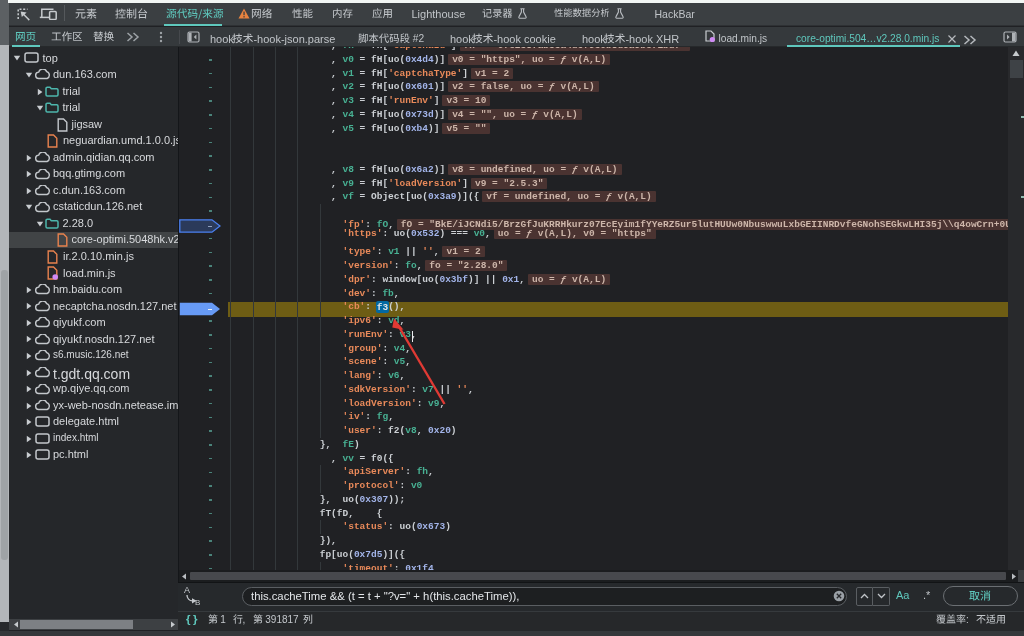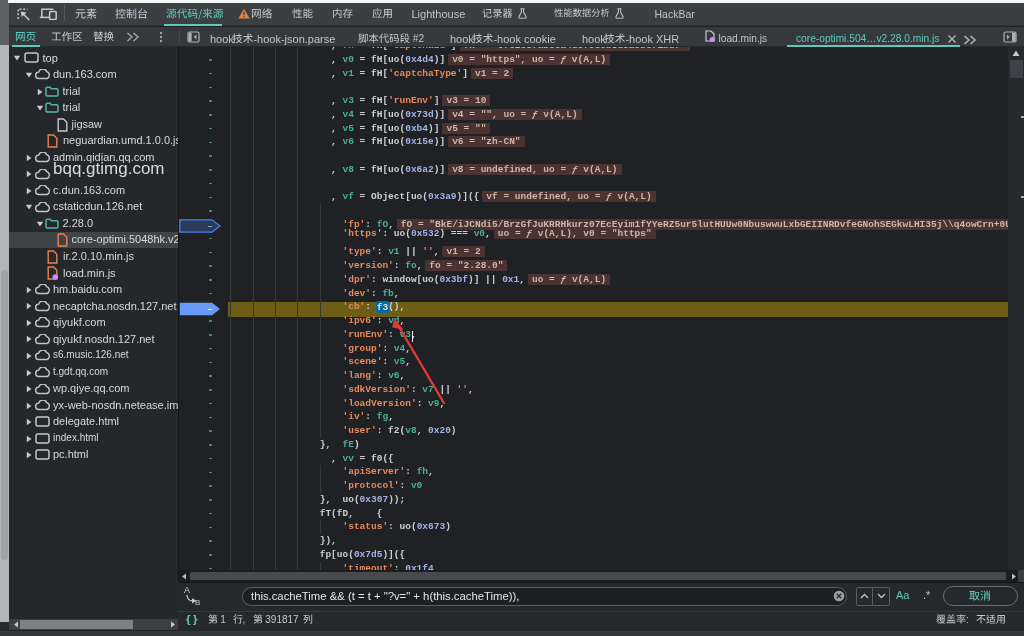--- a/index.html
+++ b/index.html
@@ -289,21 +289,21 @@
     <svg class="abs" style="left:25.5px;top:105.1px" width="16" height="11" viewBox="0 0 16 11">
       <path d="M4 9.5 a3.2 3.2 0 0 1 -0.3 -6.4 a4.2 4.2 0 0 1 8 -0.4 a3.6 3.6 0 0 1 0.4 6.8 Z" fill="none" stroke="#c3c7cb" stroke-width="1.4"></path>
     </svg>
     <span class="abs" style="left:44px;top:103.8px;font-size:11px;color:#d7d9dc;white-space:pre">admin.qidian.qq.com</span>
     <svg class="abs" style="left:16.5px;top:123.1px" width="6" height="8" viewBox="0 0 6 8">
       <path d="M0.8 0.8 L5.4 4 L0.8 7.2 Z" fill="#c8ccd0"></path>
     </svg>
     <svg class="abs" style="left:25.5px;top:121.6px" width="16" height="11" viewBox="0 0 16 11">
       <path d="M4 9.5 a3.2 3.2 0 0 1 -0.3 -6.4 a4.2 4.2 0 0 1 8 -0.4 a3.6 3.6 0 0 1 0.4 6.8 Z" fill="none" stroke="#c3c7cb" stroke-width="1.4"></path>
     </svg>
-    <span class="abs" style="left:44px;top:112px;font-size:17px;color:#d7d9dc;white-space:pre">bqq.gtimg.com</span>
+    <span class="abs" style="left:44px;top:120px;font-size:11px;color:#d7d9dc;white-space:pre">bqq.gtimg.com</span>
     <svg class="abs" style="left:16.5px;top:139.6px" width="6" height="8" viewBox="0 0 6 8">
       <path d="M0.8 0.8 L5.4 4 L0.8 7.2 Z" fill="#c8ccd0"></path>
     </svg>
     <svg class="abs" style="left:25.5px;top:138.1px" width="16" height="11" viewBox="0 0 16 11">
       <path d="M4 9.5 a3.2 3.2 0 0 1 -0.3 -6.4 a4.2 4.2 0 0 1 8 -0.4 a3.6 3.6 0 0 1 0.4 6.8 Z" fill="none" stroke="#c3c7cb" stroke-width="1.4"></path>
     </svg>
     <span class="abs" style="left:44px;top:136.8px;font-size:11px;color:#d7d9dc;white-space:pre">c.dun.163.com</span>
     <svg class="abs" style="left:15.5px;top:157.2px" width="8" height="6" viewBox="0 0 8 6">
       <path d="M0.8 0.8 L7.2 0.8 L4 5.4 Z" fill="#c8ccd0"></path>
     </svg>
@@ -365,21 +365,21 @@
     <svg class="abs" style="left:25.5px;top:303.4px" width="16" height="11" viewBox="0 0 16 11">
       <path d="M4 9.5 a3.2 3.2 0 0 1 -0.3 -6.4 a4.2 4.2 0 0 1 8 -0.4 a3.6 3.6 0 0 1 0.4 6.8 Z" fill="none" stroke="#c3c7cb" stroke-width="1.4"></path>
     </svg>
     <span class="abs" style="left:44px;top:302.1px;font-size:10px;color:#d7d9dc;white-space:pre">s6.music.126.net</span>
     <svg class="abs" style="left:16.5px;top:321.5px" width="6" height="8" viewBox="0 0 6 8">
       <path d="M0.8 0.8 L5.4 4 L0.8 7.2 Z" fill="#c8ccd0"></path>
     </svg>
     <svg class="abs" style="left:25.5px;top:320.0px" width="16" height="11" viewBox="0 0 16 11">
       <path d="M4 9.5 a3.2 3.2 0 0 1 -0.3 -6.4 a4.2 4.2 0 0 1 8 -0.4 a3.6 3.6 0 0 1 0.4 6.8 Z" fill="none" stroke="#c3c7cb" stroke-width="1.4"></path>
     </svg>
-    <span class="abs" style="left:44px;top:318.7px;font-size:10px;color:#d7d9dc;white-space:pre">t.gdt.qq.com</span>
+    <span class="abs" style="left:44px;top:318.7px;font-size:14px;color:#d7d9dc;white-space:pre">t.gdt.qq.com</span>
     <svg class="abs" style="left:16.5px;top:338.0px" width="6" height="8" viewBox="0 0 6 8">
       <path d="M0.8 0.8 L5.4 4 L0.8 7.2 Z" fill="#c8ccd0"></path>
     </svg>
     <svg class="abs" style="left:25.5px;top:336.5px" width="16" height="11" viewBox="0 0 16 11">
       <path d="M4 9.5 a3.2 3.2 0 0 1 -0.3 -6.4 a4.2 4.2 0 0 1 8 -0.4 a3.6 3.6 0 0 1 0.4 6.8 Z" fill="none" stroke="#c3c7cb" stroke-width="1.4"></path>
     </svg>
     <span class="abs" style="left:44px;top:335.2px;font-size:11px;color:#d7d9dc;white-space:pre">wp.qiye.qq.com</span>
     <svg class="abs" style="left:16.5px;top:354.5px" width="6" height="8" viewBox="0 0 6 8">
       <path d="M0.8 0.8 L5.4 4 L0.8 7.2 Z" fill="#c8ccd0"></path>
     </svg>
@@ -471,25 +471,26 @@
     <div class="abs" style="left:24.6px;top:0;width:1px;height:523px;background:#33383b"></div>
     <div class="abs" style="left:46.9px;top:0;width:1px;height:523px;background:#33383b"></div>
     <div class="abs" style="left:69.2px;top:0;width:1px;height:523px;background:#33383b"></div>
     <div class="abs" style="left:91.5px;top:157.1px;width:1px;height:233.8px;background:#33383b"></div>
     <div class="abs" style="left:91.5px;top:418.4px;width:1px;height:27.5px;background:#33383b"></div>
     <div class="abs" style="left:91.5px;top:473.4px;width:1px;height:13.8px;background:#33383b"></div>
     <div class="abs" style="left:91.5px;top:514.6px;width:1px;height:13.8px;background:#33383b"></div>
     <div class="abs code" style="left:103.1px;top:-7.90px;height:13.75px"><span class="p">, </span><span class="v">fx</span><span class="p"> = fH[</span><span class="s">'captchaId'</span><span class="p">]</span><span class="h">fx = "07e2387ab53a4d6f930b8d9a9be71bdf"</span></div>
     <div class="abs code" style="left:103.1px;top:5.85px;height:13.75px"><span class="p">, </span><span class="v">v0</span><span class="p"> = fH[uo(</span><span class="n">0x4d4</span><span class="p">)]</span><span class="h">v0 = "https", uo = <i>ƒ</i> v(A,L)</span></div>
     <div class="abs code" style="left:103.1px;top:19.60px;height:13.75px"><span class="p">, </span><span class="v">v1</span><span class="p"> = fH[</span><span class="s">'captchaType'</span><span class="p">]</span><span class="h">v1 = 2</span></div>
+    <div class="abs code" style="left:103.1px;top:33.35px;height:13.75px"><span class="p">, </span><span class="v">v2</span><span class="p"> = fH[uo(</span><span class="n">0x601</span><span class="p">)]</span><span class="h">v2 = false, uo = <i>ƒ</i> v(A,L)</span></div>
     <div class="abs code" style="left:103.1px;top:47.10px;height:13.75px"><span class="p">, </span><span class="v">v3</span><span class="p"> = fH[</span><span class="s">'runEnv'</span><span class="p">]</span><span class="h">v3 = 10</span></div>
     <div class="abs code" style="left:103.1px;top:60.85px;height:13.75px"><span class="p">, </span><span class="v">v4</span><span class="p"> = fH[uo(</span><span class="n">0x73d</span><span class="p">)]</span><span class="h">v4 = "", uo = <i>ƒ</i> v(A,L)</span></div>
     <div class="abs code" style="left:103.1px;top:74.60px;height:13.75px"><span class="p">, </span><span class="v">v5</span><span class="p"> = fH[uo(</span><span class="n">0xb4</span><span class="p">)]</span><span class="h">v5 = ""</span></div>
-    <div class="abs code" style="left:103.1px;top:88.35px;height:13.75px"><span class="p">, </span><span class="v">v6</span><span class="p"> = fH[uo(</span><span class="n">0x15e</span><span class="p">)]</span><span class="h">v6 = "zh-CN"</span></div>
     <div class="abs code" style="left:103.1px;top:115.85px;height:13.75px"><span class="p">, </span><span class="v">v8</span><span class="p"> = fH[uo(</span><span class="n">0x6a2</span><span class="p">)]</span><span class="h">v8 = undefined, uo = <i>ƒ</i> v(A,L)</span></div>
+    <div class="abs code" style="left:103.1px;top:129.60px;height:13.75px"><span class="p">, </span><span class="v">v9</span><span class="p"> = fH[</span><span class="s">'loadVersion'</span><span class="p">]</span><span class="h">v9 = "2.5.3"</span></div>
     <div class="abs code" style="left:103.1px;top:143.35px;height:13.75px"><span class="p">, </span><span class="v">vf</span><span class="p"> = Object[uo(</span><span class="n">0x3a9</span><span class="p">)]({</span><span class="h">vf = undefined, uo = <i>ƒ</i> v(A,L)</span></div>
     <div class="abs code" style="left:114.5px;top:170.85px;height:13.75px"><span class="s">'fp'</span><span class="p">: </span><span class="v">fO</span><span class="p">,</span><span class="h">fO = "BkE/iJCNdi5/BrzGfJuKRRHkurz07EcEyim1fYYeRZ5ur5lutHUUw0NbuswwuLxbGEIINRDvfeGNohSEGkwLHI35j\\q4owCrn+0UecgQ</span></div>
     <div class="abs code" style="left:114.5px;top:180px;height:13.75px"><span class="s">'https'</span><span class="p">: uo(</span><span class="n">0x532</span><span class="p">) === </span><span class="v">v0</span><span class="p">,</span><span class="h">uo = <i>ƒ</i> v(A,L), v0 = "https"</span></div>
     <div class="abs code" style="left:114.5px;top:198.35px;height:13.75px"><span class="s">'type'</span><span class="p">: </span><span class="v">v1</span><span class="p"> || </span><span class="s">''</span><span class="p">,</span><span class="h">v1 = 2</span></div>
     <div class="abs code" style="left:114.5px;top:212.10px;height:13.75px"><span class="s">'version'</span><span class="p">: </span><span class="v">fo</span><span class="p">,</span><span class="h">fo = "2.28.0"</span></div>
     <div class="abs code" style="left:114.5px;top:225.85px;height:13.75px"><span class="s">'dpr'</span><span class="p">: window[uo(</span><span class="n">0x3bf</span><span class="p">)] || </span><span class="n">0x1</span><span class="p">,</span><span class="h">uo = <i>ƒ</i> v(A,L)</span></div>
     <div class="abs code" style="left:114.5px;top:239.60px;height:13.75px"><span class="s">'dev'</span><span class="p">: </span><span class="v">fb</span><span class="p">,</span></div>
     <div class="abs code" style="left:114.5px;top:253.35px;height:13.75px"><span class="s">'cb'</span><span class="p">: </span><span style="background:#0369a1;border-radius:2px;color:#e2e6e9;padding:0.5px 1px;margin:0 -1px">f3</span><span class="p">(),</span></div>
     <div class="abs code" style="left:114.5px;top:267.10px;height:13.75px"><span class="s">'ipv6'</span><span class="p">: </span><span class="v">vd</span><span class="p">,</span></div>
     <div class="abs code" style="left:114.5px;top:280.85px;height:13.75px"><span class="s">'runEnv'</span><span class="p">: </span><span class="v">v3</span><span class="p">,</span></div>

